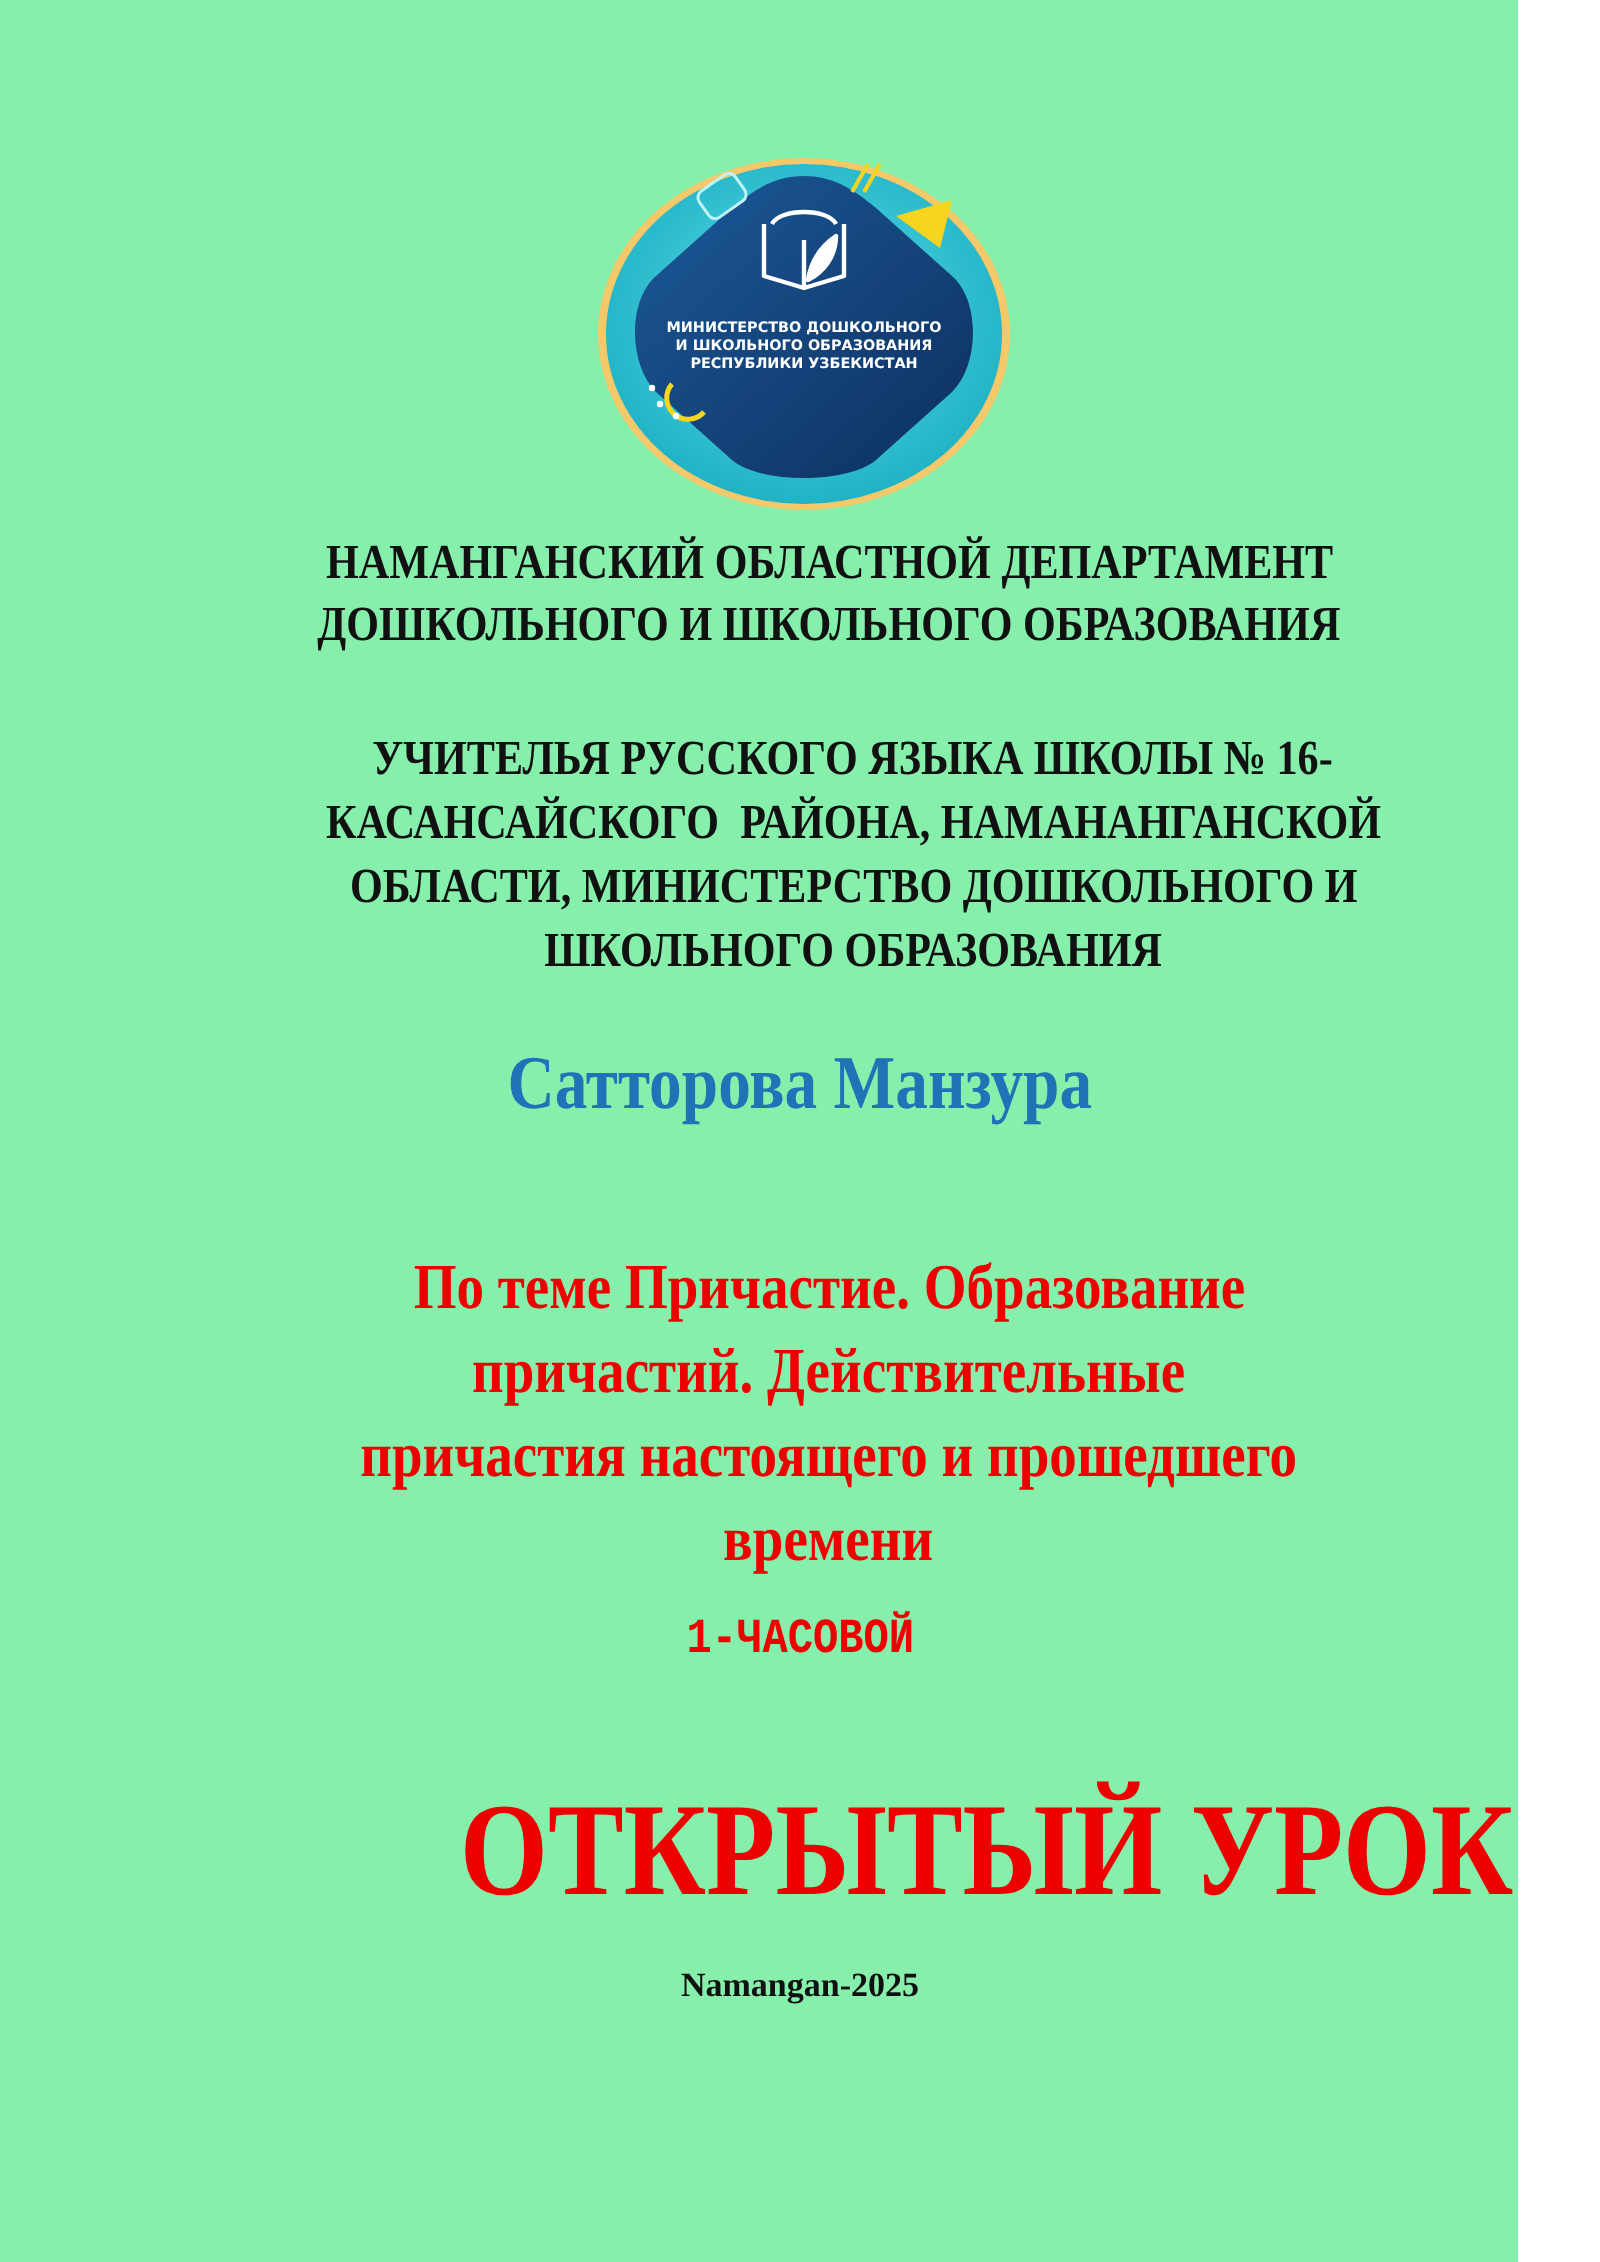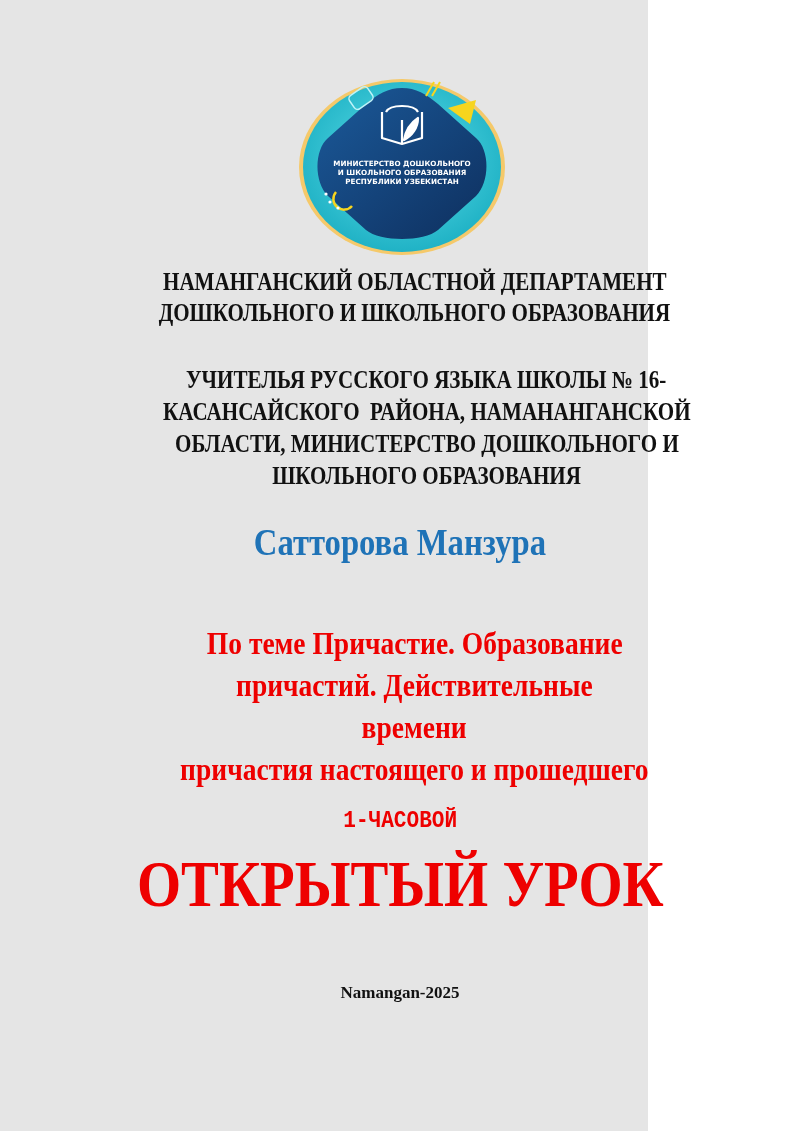--- a/index.html
+++ b/index.html
@@ -10,23 +10,23 @@
   body {
     width: 800px;
     height: 1131px;
     position: relative;
     overflow: hidden;
     font-family: "Liberation Serif", "DejaVu Serif", serif;
   }
   .page {
     position: absolute;
     left: 0; top: 0;
-    width: 648px;
+    width: 759px;
     height: 1131px;
-    background: #e5e5e5;
+    background: #86efac;
   }
   .logo {
     position: absolute;
     left: 298px;
     top: 78px;
     width: 208px;
     height: 178px;
   }
   .block {
     position: absolute;
@@ -67,24 +67,25 @@
     color: #ee0000;
   }
   .hours {
     top: 806px;
     font-size: 24.5px;
     line-height: 30px;
     color: #ee0000;
     font-family: Liberation Mono, monospace;
   }
   .lesson {
-    top: 846px;
+    top: 888px;
     font-size: 66px;
     line-height: 76px;
     color: #ee0000;
+    text-align: right;
   }
   .footer {
     top: 982px;
     font-size: 17px;
     line-height: 22px;
     color: #111111;
   }
   .line { display: block; margin-left: 29px; }
 </style>
 </head>
@@ -149,22 +150,22 @@
     <span class="line"><span class="condensed">ШКОЛЬНОГО ОБРАЗОВАНИЯ</span></span>
   </div>
 
   <div class="block author">
     <span class="condensed">Сатторова Манзура</span>
   </div>
 
   <div class="block topic">
     <span class="line"><span class="condensed">По теме Причастие. Образование</span></span>
     <span class="line"><span class="condensed">причастий. Действительные</span></span>
+    <span class="line"><span class="condensed">причастия настоящего и прошедшего</span></span>
     <span class="line"><span class="condensed">времени</span></span>
-    <span class="line"><span class="condensed">причастия настоящего и прошедшего</span></span>
   </div>
 
   <div class="block hours">
     <span class="condensed">1-ЧАСОВОЙ</span>
   </div>
 
   <div class="block lesson">
     <span class="condensed">ОТКРЫТЫЙ УРОК</span>
   </div>
 

